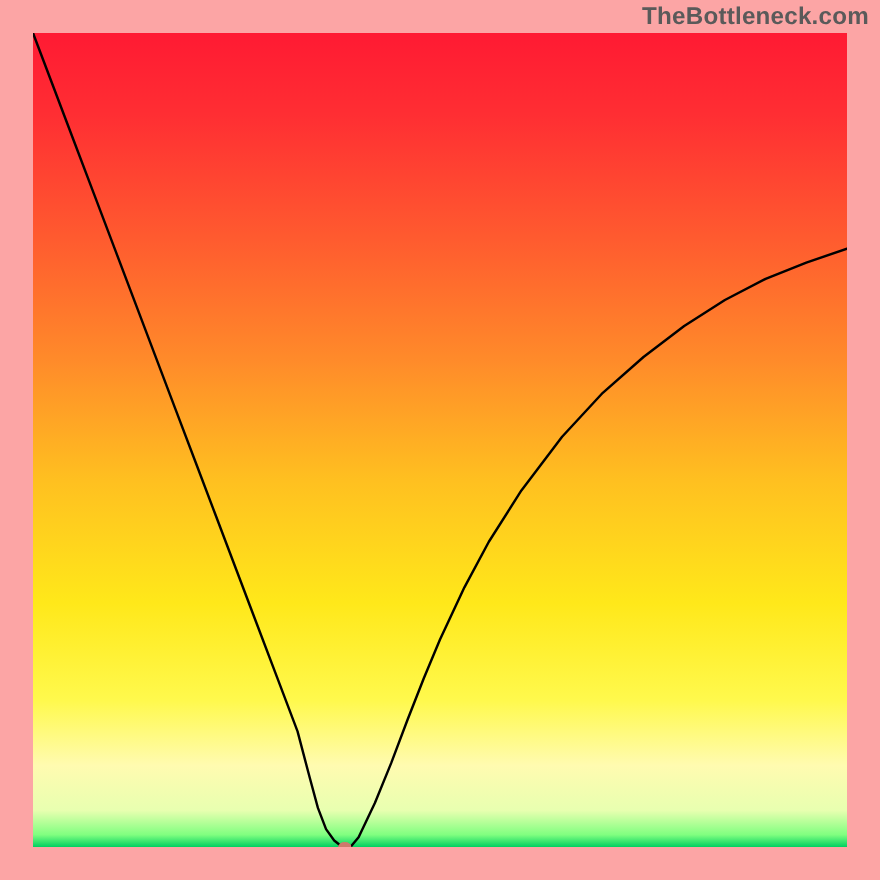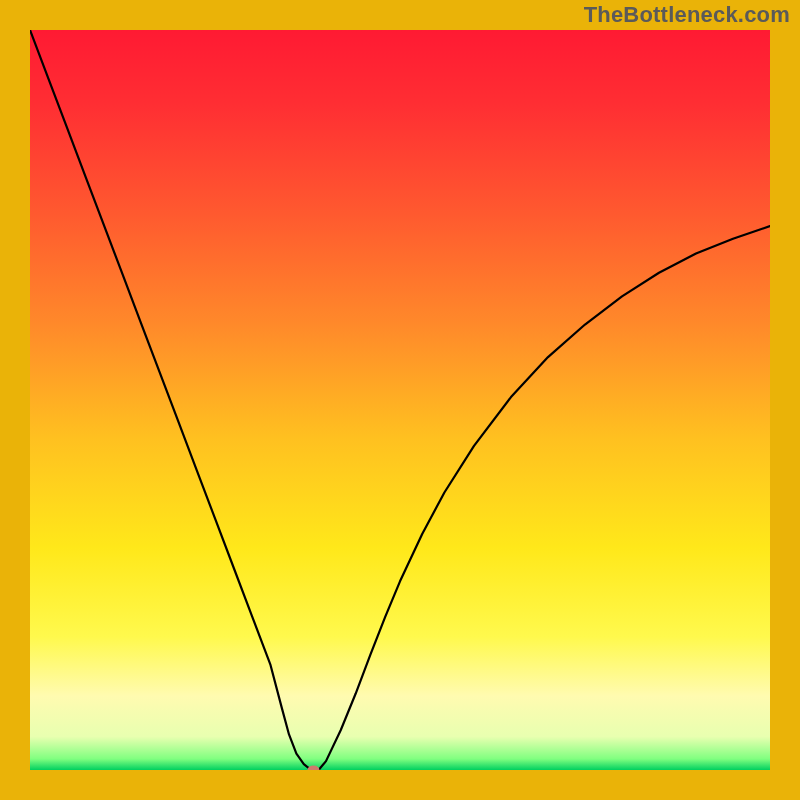--- a/index.html
+++ b/index.html
@@ -1,21 +1,21 @@
 <!DOCTYPE html>
 <html><head>
 <meta charset="utf-8">
 <style>
   * { margin: 0; padding: 0; box-sizing: border-box; }
   html, body { width: 800px; height: 800px; overflow: hidden; background: #000; }
   .frame {
     position: relative;
     width: 800px;
     height: 800px;
-    background: #eab308;
+    background: #fca5a5;
   }
   .watermark {
     position: absolute;
     top: 2px;
     right: 10px;
     font-family: Arial, Helvetica, sans-serif;
     font-size: 22px;
     font-weight: 600;
     color: #5a5a5a;
     letter-spacing: 0.2px;

